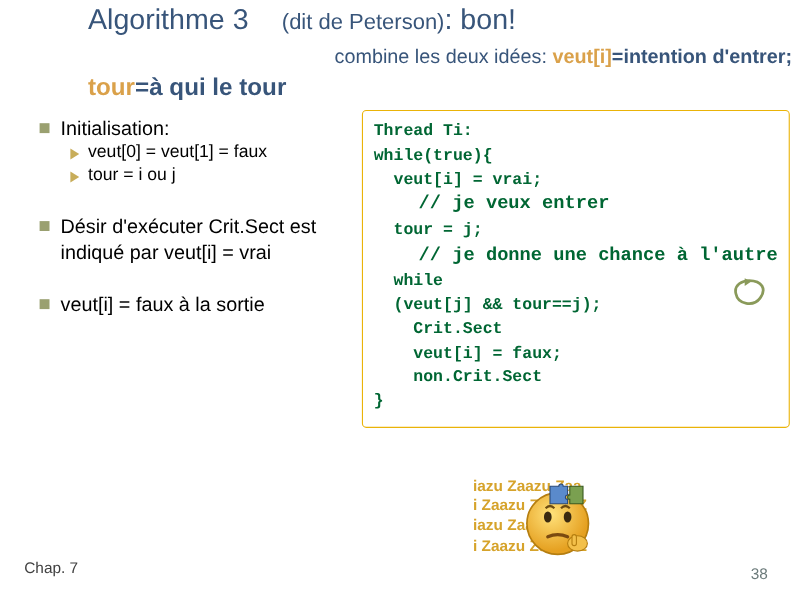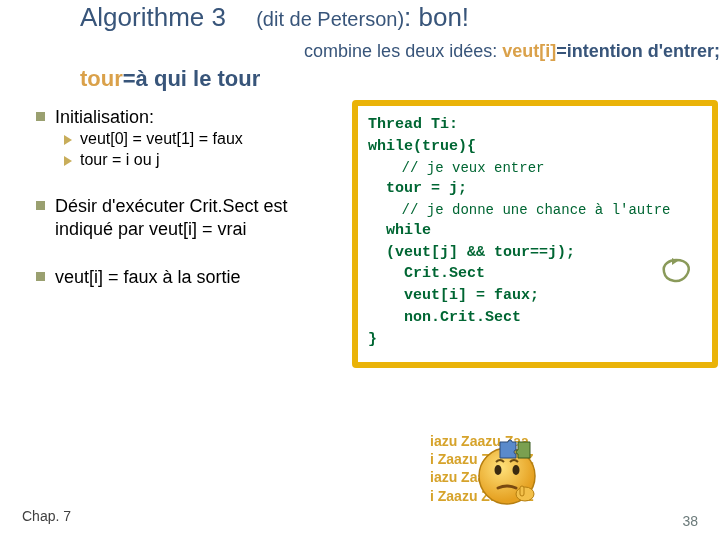--- a/index.html
+++ b/index.html
@@ -74,35 +74,35 @@
     margin-top: 6px;
     flex-shrink: 0;
   }
   .bullet-l2 .txt {
     margin-left: 8px;
     font-size: 16px;
     color: #000;
     line-height: 1.3;
   }
   .codebox {
-    border: 6px solid #eab308;
+    border: 1px solid #eab308;
     border-radius: 4px;
     padding: 8px 10px 12px 10px;
     font-family: "Courier New", monospace;
     font-size: 15px;
     color: #006633;
     font-weight: bold;
     line-height: 1.45;
     position: relative;
     background: #fff;
   }
   .codebox .comment {
     color: #006633;
-    font-size: 14px;
-    font-weight: normal;
+    font-size: 17px;
+    font-weight: bold;
   }
   .loop-icon {
     position: absolute;
     right: 16px;
     top: 150px;
   }
   .loop-icon svg { display: block; }
   .footer-left {
     position: absolute;
     left: 22px;
@@ -185,20 +185,21 @@
         <div class="sq"></div>
         <div class="txt">veut[i] = faux à la sortie</div>
       </div>
 
     </div>
 
     <div class="right">
       <div class="codebox">
 <div>Thread Ti:</div>
 <div>while(true){</div>
+<div style="white-space:pre">  veut[i] = vrai;</div>
 <div class="comment" style="white-space:pre">    // je veux entrer</div>
 <div style="white-space:pre">  tour = j;</div>
 <div class="comment" style="white-space:pre">    // je donne une chance à l'autre</div>
 <div style="white-space:pre">  while</div>
 <div style="white-space:pre">  (veut[j] &amp;&amp; tour==j);</div>
 <div style="white-space:pre">    Crit.Sect</div>
 <div style="white-space:pre">    veut[i] = faux;</div>
 <div style="white-space:pre">    non.Crit.Sect</div>
 <div>}</div>
 

